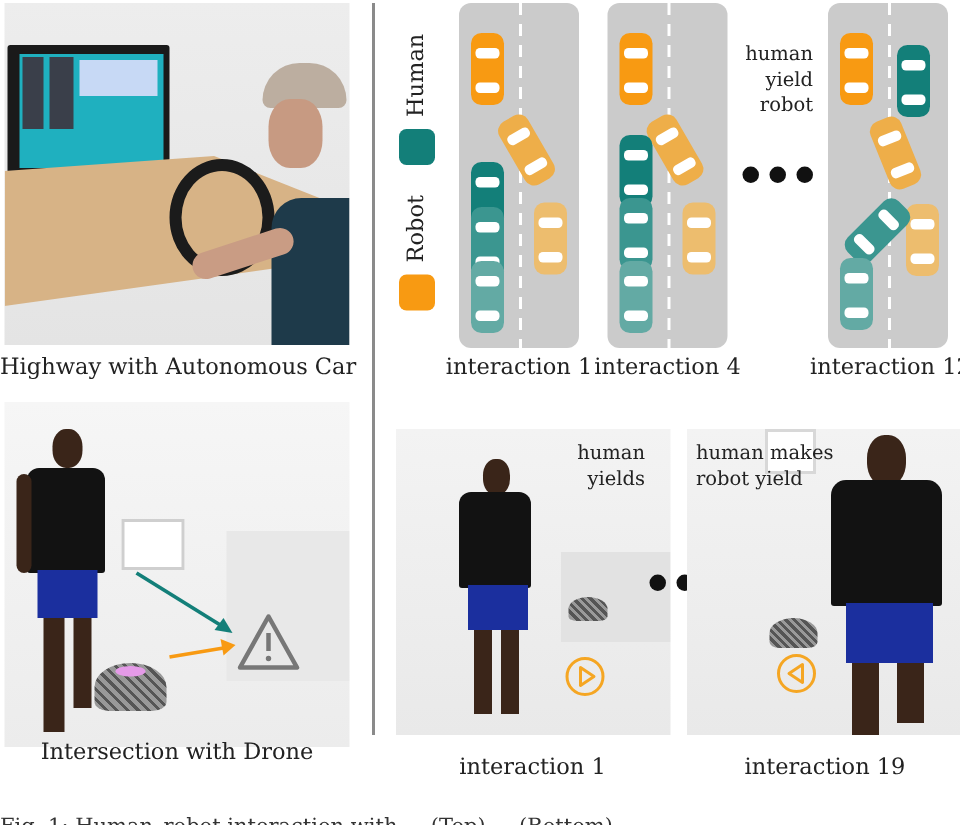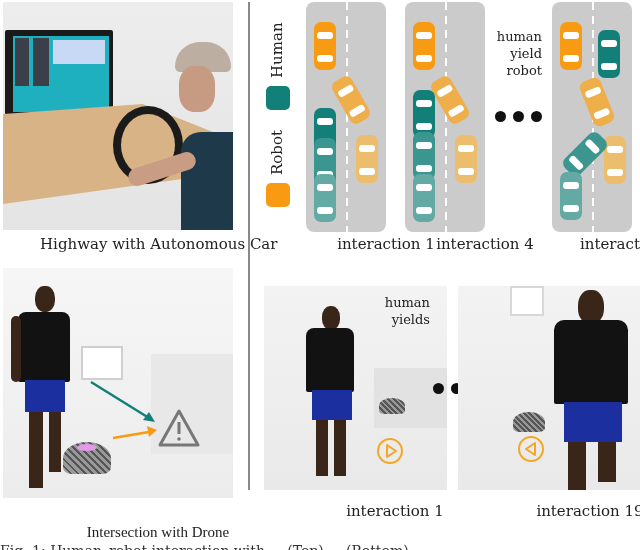--- a/index.html
+++ b/index.html
@@ -1,19 +1,19 @@
 <!DOCTYPE html>
 <html><head>
 <meta charset="utf-8">
 <style>
   html, body { margin:0; padding:0; }
   body { width:640px; height:550px; background:#ffffff; position:relative; overflow:hidden;
          font-family:"DejaVu Serif", "Liberation Serif", serif; color:#222; }
   .abs { position:absolute; }
-  .caption { position:absolute; font-size:15px; color:#222; text-align:center; white-space:nowrap;margin-left:40px; }
+  .caption { position:absolute; font-size:15px; color:#222; text-align:center; white-space:nowrap; }
   .panel-photo { position:absolute; overflow:hidden; }
   .divider { position:absolute; left:248px; top:2px; width:2px; height:488px; background:#8a8a8a; }
   .road { position:absolute; background:#cbcbcb; border-radius:8px; }
   .lane-line { position:absolute; top:0; bottom:0; width:2px; left:50%;
                background:repeating-linear-gradient(to bottom,#fff 0 8px,transparent 8px 14px); }
   .car { position:absolute; width:22px; height:48px; border-radius:7px; }
   .car .ws { position:absolute; left:3px; right:3px; height:7px; background:#fff; border-radius:3px; }
   .car .ws.front { top:10px; }
   .car .ws.back { bottom:8px; }
   .dots { position:absolute; display:flex; gap:7px; }
@@ -68,21 +68,21 @@
   <svg class="abs" style="left:108px; top:156px;" width="48" height="20">
     <line x1="2" y1="14" x2="38" y2="8" stroke="#f89a12" stroke-width="2.5"></line>
     <polygon points="46,6 36,2 38,13" fill="#f89a12"></polygon>
   </svg>
   <svg class="abs" style="left:154px; top:140px;" width="44" height="40">
     <polygon points="22,3 41,37 3,37" fill="none" stroke="#777" stroke-width="3" stroke-linejoin="round"></polygon>
     <line x1="22" y1="14" x2="22" y2="26" stroke="#777" stroke-width="3"></line>
     <circle cx="22" cy="31" r="1.8" fill="#777"></circle>
   </svg>
 </div>
-<div class="caption" style="left:0px; top:524px; width:236px;font-family:Liberation Serif, serif;">Intersection with Drone</div>
+<div class="caption" style="left:0px; top:492px; width:236px;">Intersection with Drone</div>
 
 <div class="divider"></div>
 
 <div class="legend-swatch" style="left:266px; top:86px; background:#137f79;"></div>
 <div class="legend-text" style="left:268px; top:78px;">Human</div>
 <div class="legend-swatch" style="left:266px; top:183px; background:#f89a12;"></div>
 <div class="legend-text" style="left:268px; top:175px;">Robot</div>
 
 <div class="road" style="left:306px; top:2px; width:80px; height:230px;">
   <div class="lane-line"></div>
@@ -218,16 +218,20 @@
     <div class="abs" style="left:14px; top:112px; width:58px; height:40px; background:#1b2f9e;"></div>
     <div class="abs" style="left:18px; top:152px; width:18px; height:48px; background:#3a2519;"></div>
     <div class="abs" style="left:48px; top:152px; width:18px; height:40px; background:#3a2519;"></div>
   </div>
   <div class="abs" style="left:55px; top:126px; width:32px; height:20px; background:repeating-linear-gradient(45deg,#555 0 2px,#999 2px 4px); border-radius:50% 50% 20% 20%;"></div>
   <div class="orange-circle" style="left:60px; top:150px;">
     <svg width="22" height="22" style="position:absolute;left:0;top:0;">
         <polygon points="15,5 6,11 15,17" fill="none" stroke="#f5a623" stroke-width="2" stroke-linejoin="round"></polygon>
       </svg>
   </div>
+  <div class="note" style="left:6px; top:8px; width:100px; text-align:left;">
+    <div>human makes</div>
+    <div>robot yield</div>
+  </div>
 </div>
 <div class="caption" style="left:495px; top:502px; width:110px;">interaction 19</div>
 
 <div class="abs" style="left:0; top:543px; width:640px; font-size:14px; white-space:nowrap; color:#333;">Fig. 1: Human–robot interaction with ... (Top) ... (Bottom)</div>
 
 </body></html>

